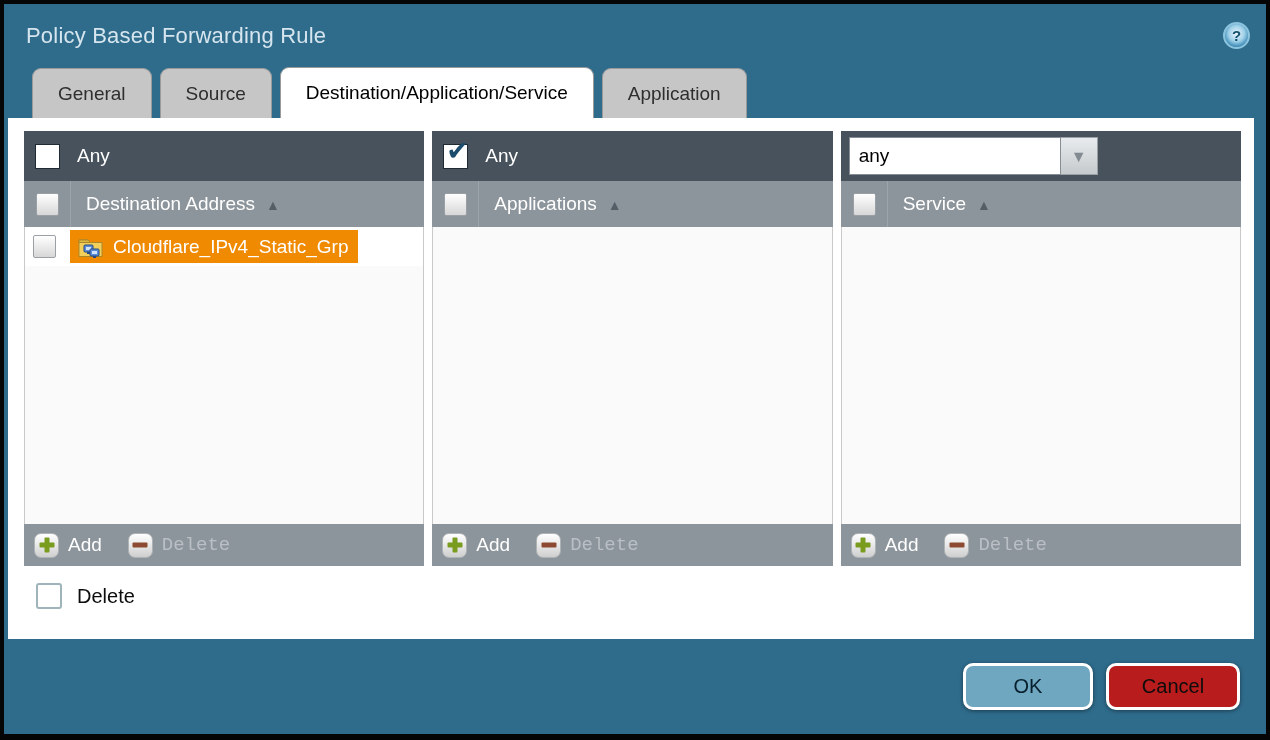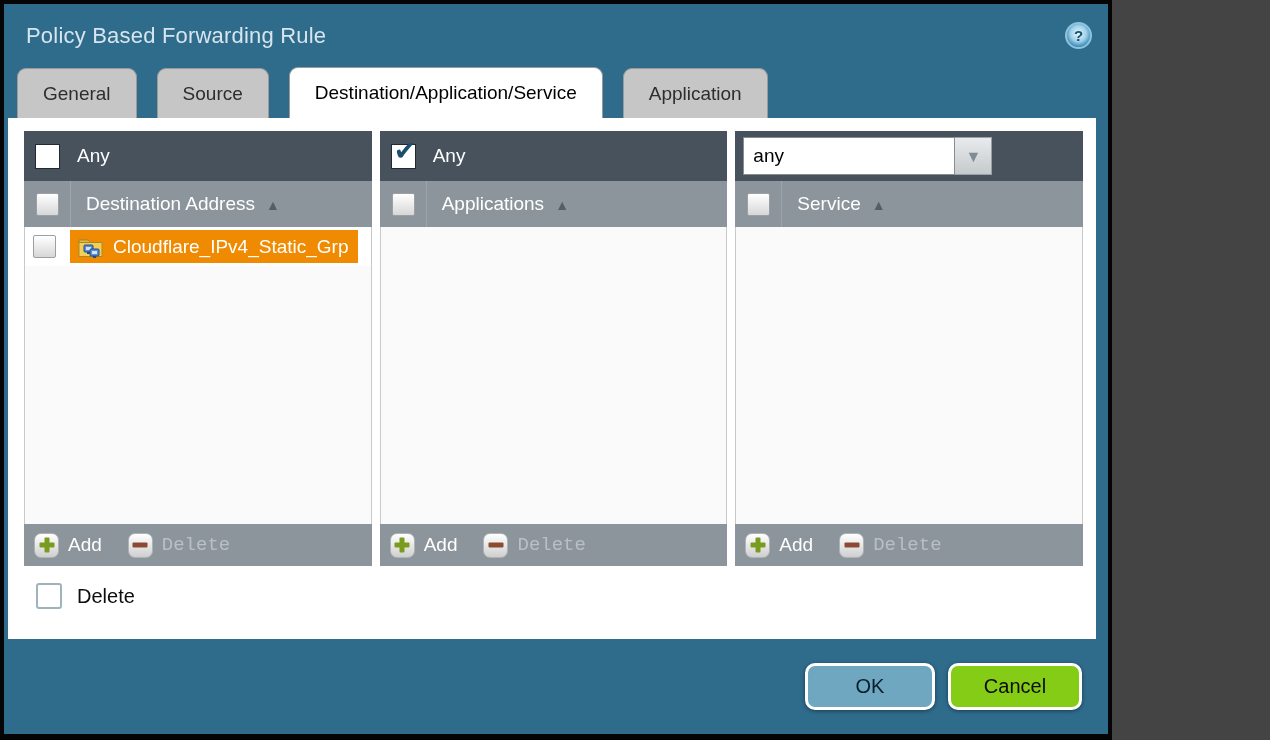--- a/index.html
+++ b/index.html
@@ -1,37 +1,37 @@
 <!DOCTYPE html>
 <html><head>
 <meta charset="utf-8">
 <style>
   html,body { margin:0; padding:0; background:#444; }
   * { box-sizing:border-box; }
   .dialog {
-    width:1112px; height:740px;
+    width:1270px; height:740px;
     border:4px solid #050505; border-bottom-width:6px;
     background:#2F6C8C;
     font-family:"Liberation Sans", sans-serif;
     display:flex; flex-direction:column;
     position:relative;
   }
   
   .titlebar { height:63px; flex:0 0 63px; display:flex; align-items:center; justify-content:space-between; padding:0 16px 0 22px; }
   .title { color:#d6e5ee; font-size:22px; letter-spacing:.2px; }
   .help-icon {
     width:27px; height:27px; border-radius:50%;
     background:radial-gradient(circle at 50% 42%, #eaf6fd 0%, #9fd0e8 45%, #4a94bd 70%, #2a6a92 100%);
     border:2px solid #8cc4de;
     display:flex; align-items:center; justify-content:center;
     cursor:pointer;
   }
   .help-icon::before { content:"?"; font-size:15px; font-weight:bold; color:#15506e; }
   
-  .tabs { display:flex; align-items:flex-end; padding-left:13px; gap:20px; height:51px; flex:0 0 51px;text-align:right; }
+  .tabs { display:flex; align-items:flex-end; padding-left:28px; gap:8px; height:51px; flex:0 0 51px;text-align:right; }
   .tab {
     height:50px; padding:0 25px; display:flex; align-items:center;
     background:#c6c6c6; color:#2e2e2e; font-size:19px;
     border:1px solid #9a9a9a; border-bottom:none;
     border-radius:9px 9px 0 0; cursor:pointer; white-space:nowrap;
   }
   .tab.active { background:#ffffff; color:#000; height:51px; }
   
   .content { background:#ffffff; margin:0 12px 0 4px; flex:0 0 521px; padding:13px 13px 0 16px; }
   .columns { display:flex; gap:8px; }
@@ -64,21 +64,21 @@
   .combo-btn { width:37px; height:38px; background:linear-gradient(#e8ebed,#c5cacd); border:1px solid #9aa0a5; border-left:none; display:flex; align-items:center; justify-content:center; cursor:pointer; }
   .dropdown-icon::before { content:"\25BC"; color:#838b92; font-size:16px; }
   
   .negate-row { margin-top:17px; display:flex; align-items:center; gap:15px; padding-left:12px; }
   .negate-cb { width:26px; height:26px; background:#fff; border:2px solid #9fb4ba; border-radius:3px; cursor:pointer; }
   .negate-label { font-size:20px; color:#0d0d0d; }
   
   .dialog-footer { flex:1; display:flex; align-items:center; justify-content:flex-end; gap:13px; padding-right:26px; }
   .btn { height:47px; border-radius:10px; border:3px solid #fff; font-size:20px; display:flex; align-items:center; justify-content:center; box-shadow:0 1px 4px rgba(0,0,0,.45); cursor:pointer; }
   .btn-ok { width:130px; background:#6FA6C0; color:#08202e;margin-left:24px; }
-  .btn-cancel { width:134px; background:#84cc16; color:#0c0c0c; }
+  .btn-cancel { width:134px; background:#b91c1c; color:#0c0c0c; }
 </style>
 </head>
 <body>
 
 <div class="dialog">
 
   <div class="titlebar">
     <span class="title">Policy Based Forwarding Rule</span>
     <span class="help-icon"></span>
   </div>

